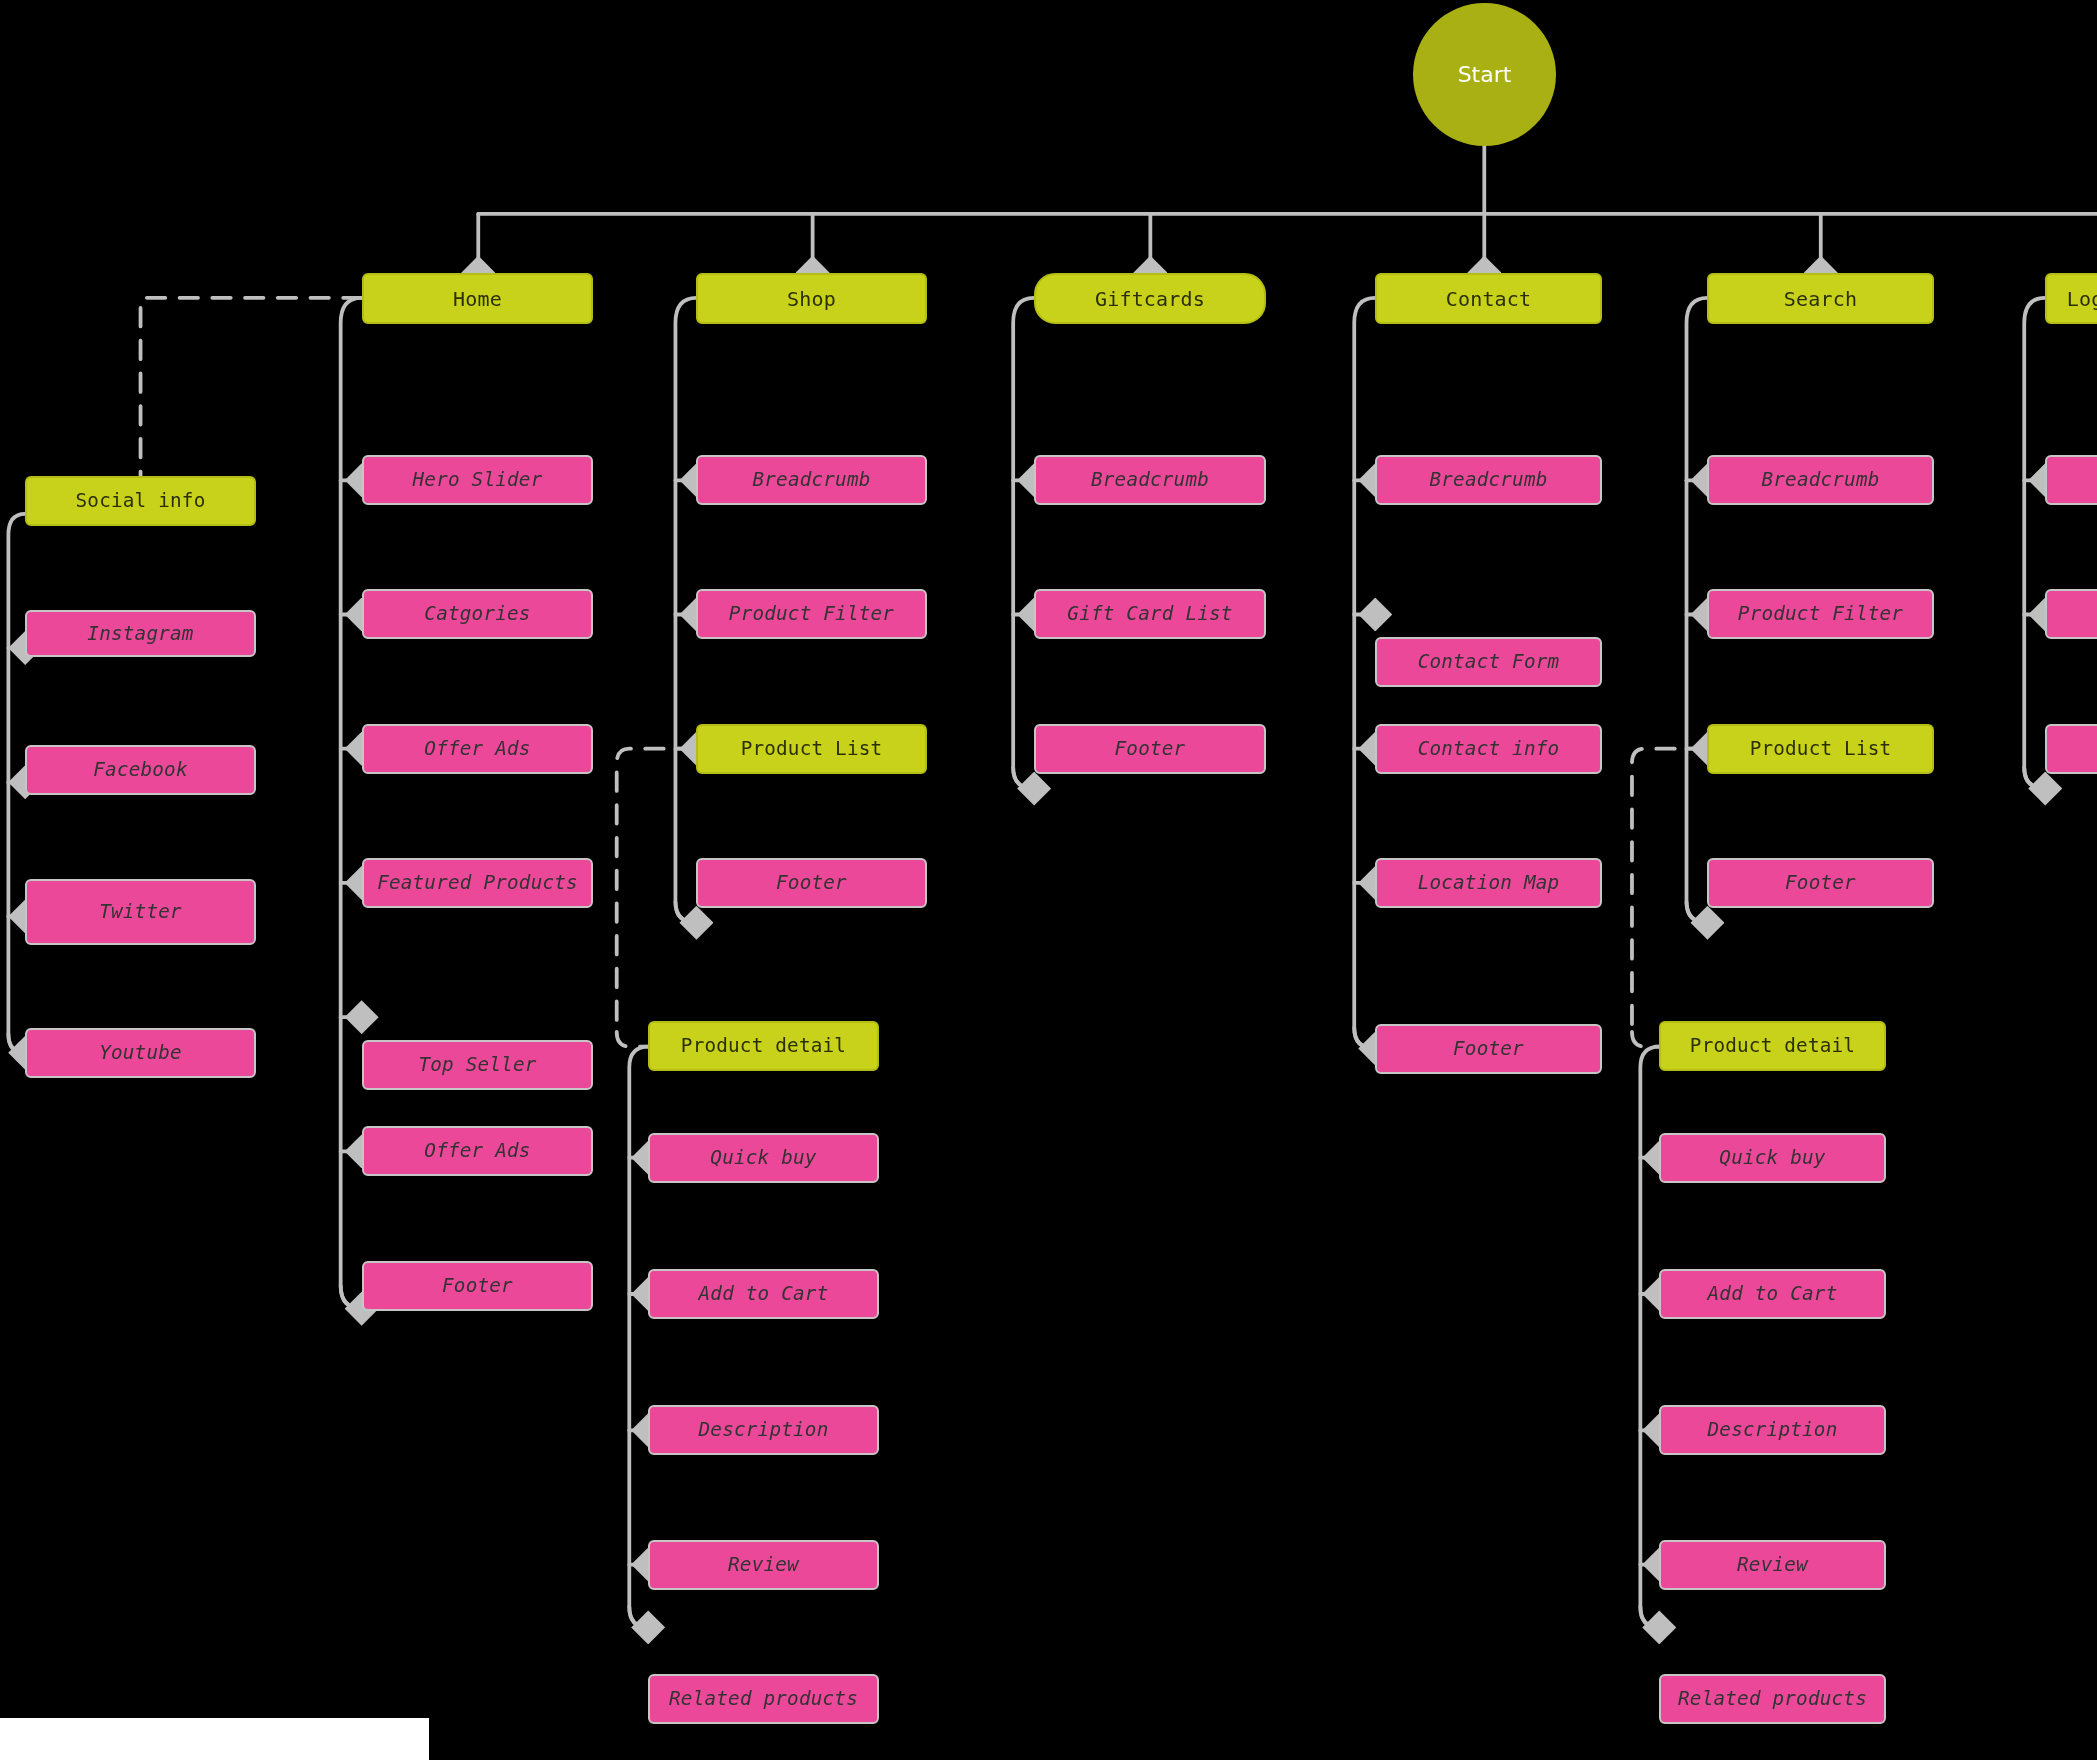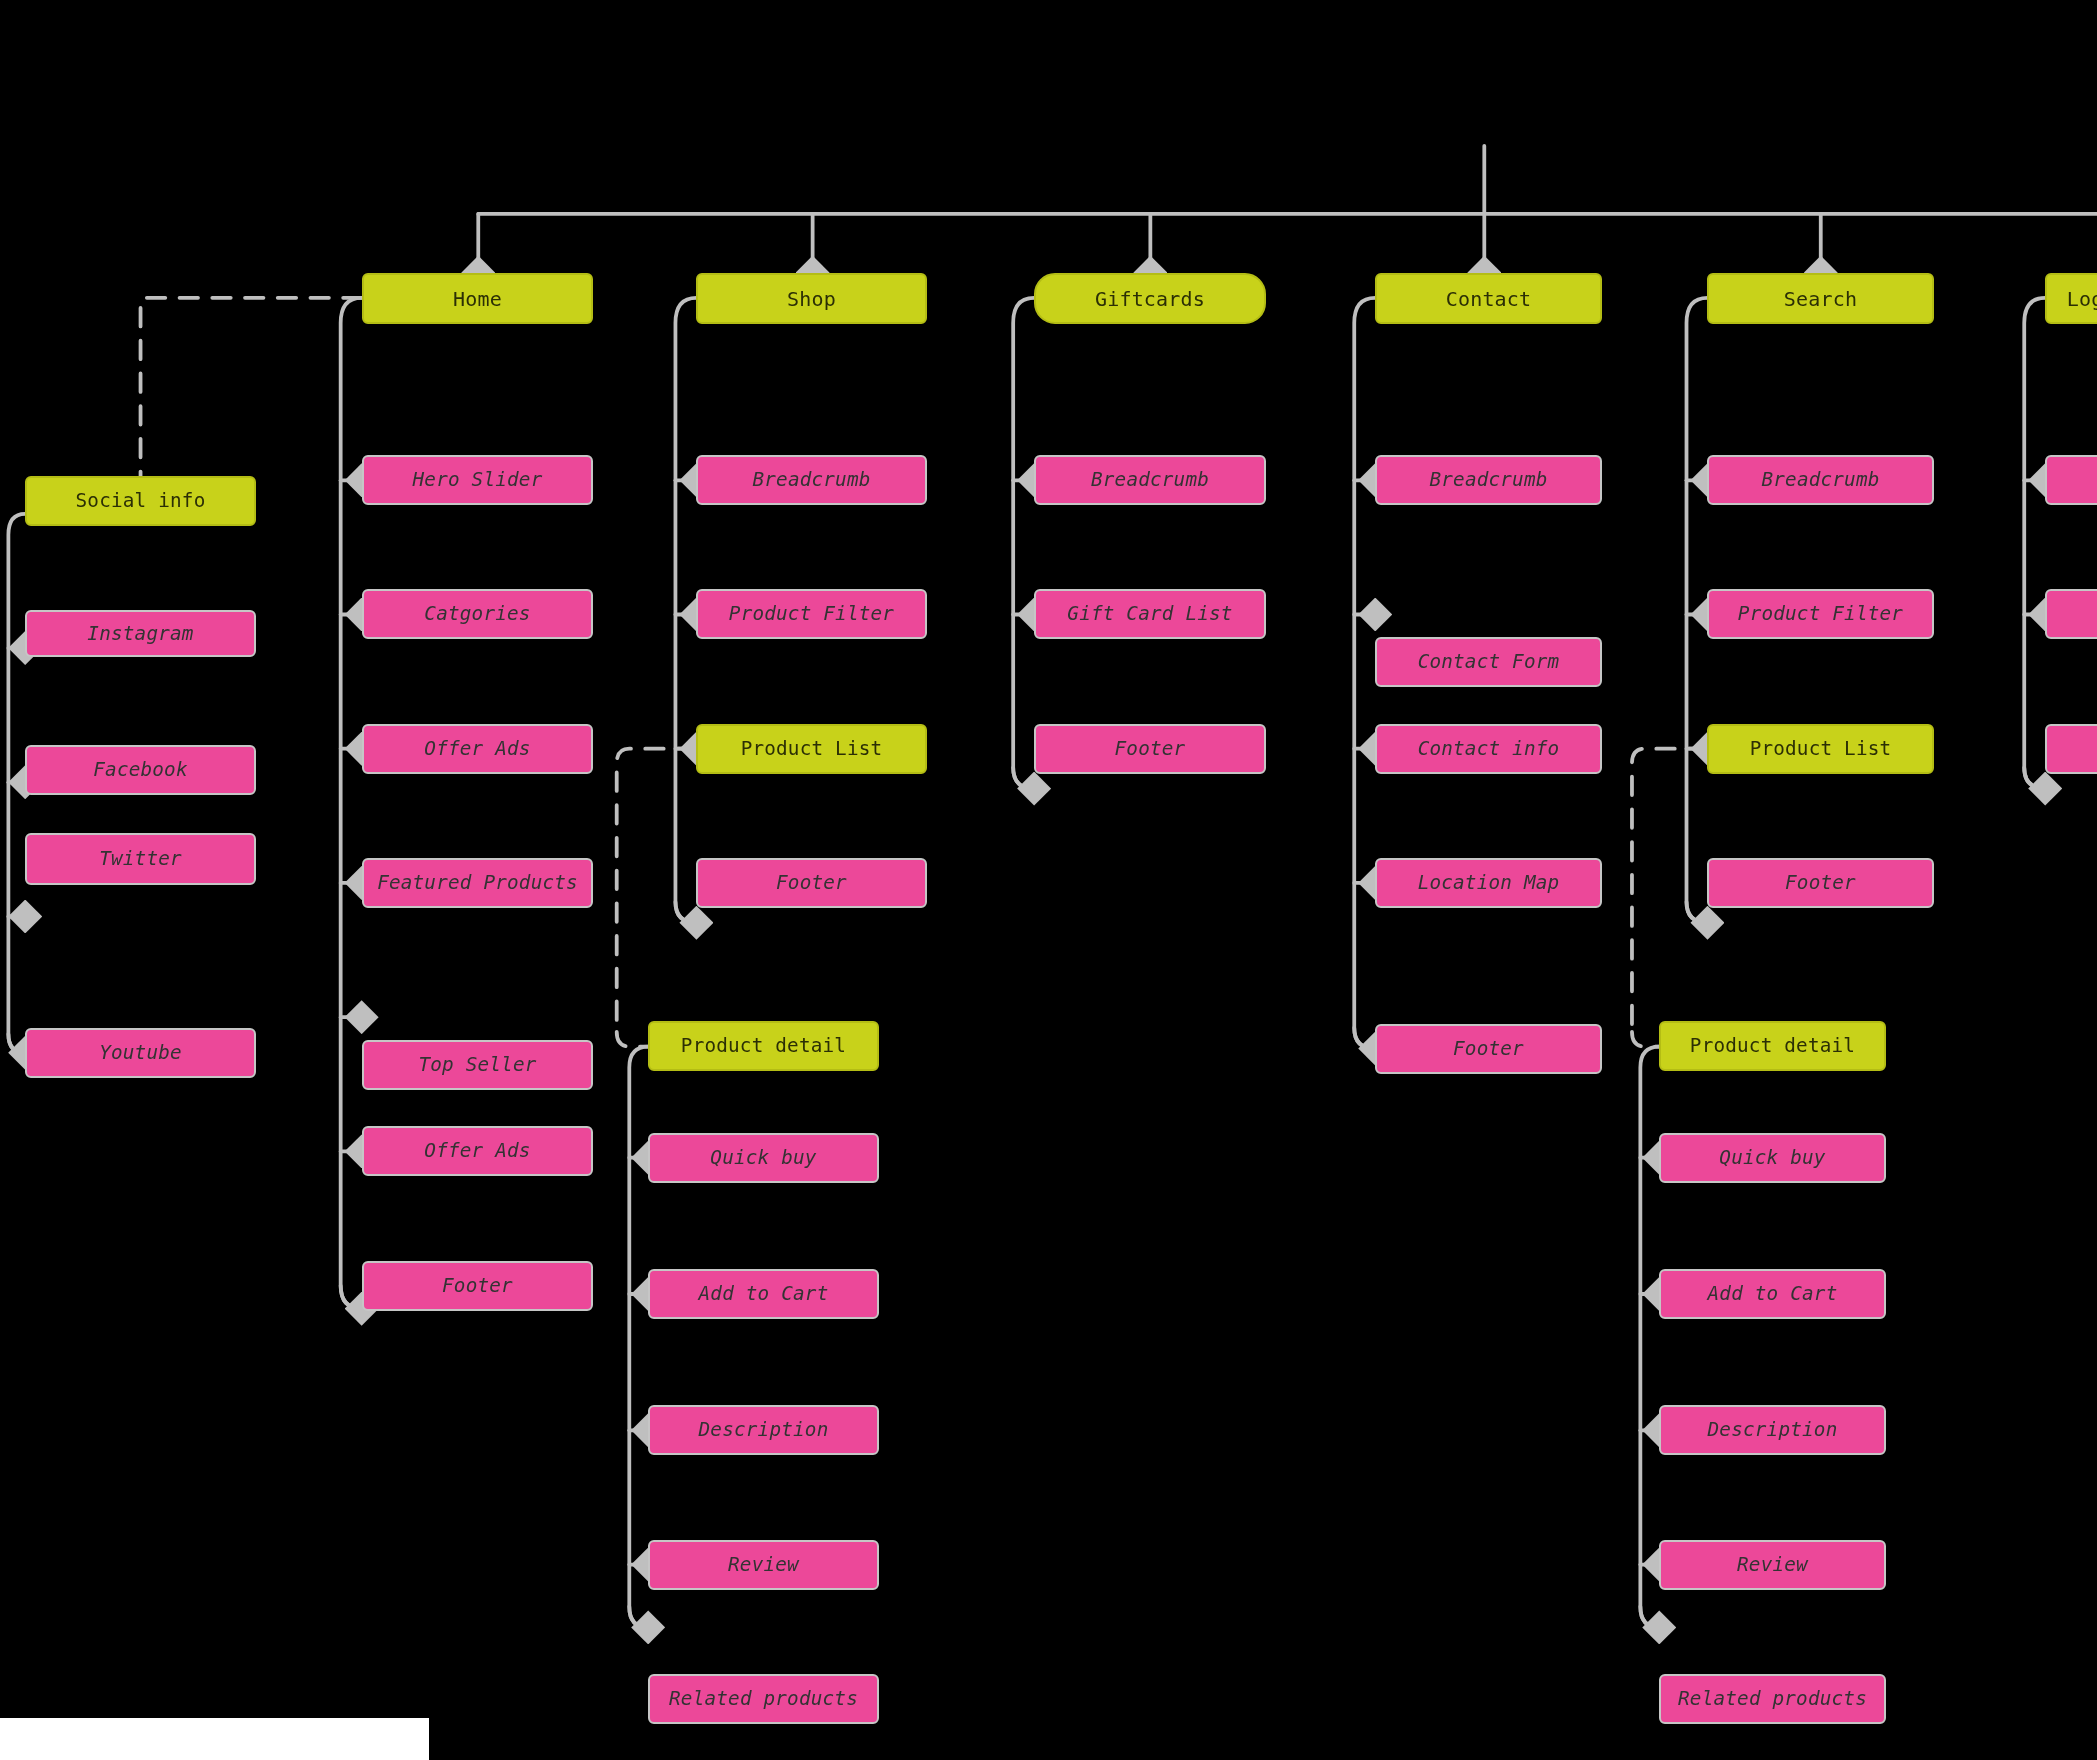--- a/index.html
+++ b/index.html
@@ -117,20 +117,23 @@
       <path d="M5620 2425 L5670 2425" marker-end="url(#dia)"></path>
       <path d="M5620 2745 L5670 2745" marker-end="url(#dia)"></path>
       <path d="M5620 3065 Q5620 3120 5670 3120" marker-end="url(#dia)"></path>
 
       <path d="M6465 1195 Q6415 1195 6415 1245 L6415 1810 Q6415 1860 6465 1860"></path>
       <path d="M6415 1530 L6465 1530" marker-end="url(#dia)"></path>
       <path d="M6415 1810 Q6415 1860 6465 1860" marker-end="url(#dia)"></path>
     </g>
   </svg>
 
+  <div class="node root" style="left:1413px;top:3.4px;width:143px;height:143px;">
+    <span>Start</span>
+  </div>
 
   <div class="node accent top" style="left:362px;top:273px;width:231px;height:51px;">
     <span>Home</span>
   </div>
   <div class="node accent top" style="left:696px;top:273px;width:231px;height:51px;">
     <span>Shop</span>
   </div>
   <div class="node accent top" style="left:1034px;top:273px;width:232px;height:51px;border-radius:21px;">
     <span>Giftcards</span>
   </div>
@@ -146,21 +149,21 @@
 
   <div class="node accent" style="left:25px;top:476px;width:231px;height:50px;">
     <span>Social info</span>
   </div>
   <div class="node plain" style="left:25px;top:610px;width:231px;height:47px;">
     <span>Instagram</span>
   </div>
   <div class="node plain" style="left:25px;top:745px;width:231px;height:50px;">
     <span>Facebook</span>
   </div>
-  <div class="node plain" style="left:25px;top:833px;width:231px;height:52px;">
+  <div class="node plain" style="left:25px;top:879px;width:231px;height:66px;">
     <span>Twitter</span>
   </div>
   <div class="node plain" style="left:25px;top:1028px;width:231px;height:50px;">
     <span>Youtube</span>
   </div>
 
   <div class="node plain" style="left:362px;top:455px;width:231px;height:50px;">
     <span>Hero Slider</span>
   </div>
   <div class="node plain" style="left:362px;top:589px;width:231px;height:50px;">

